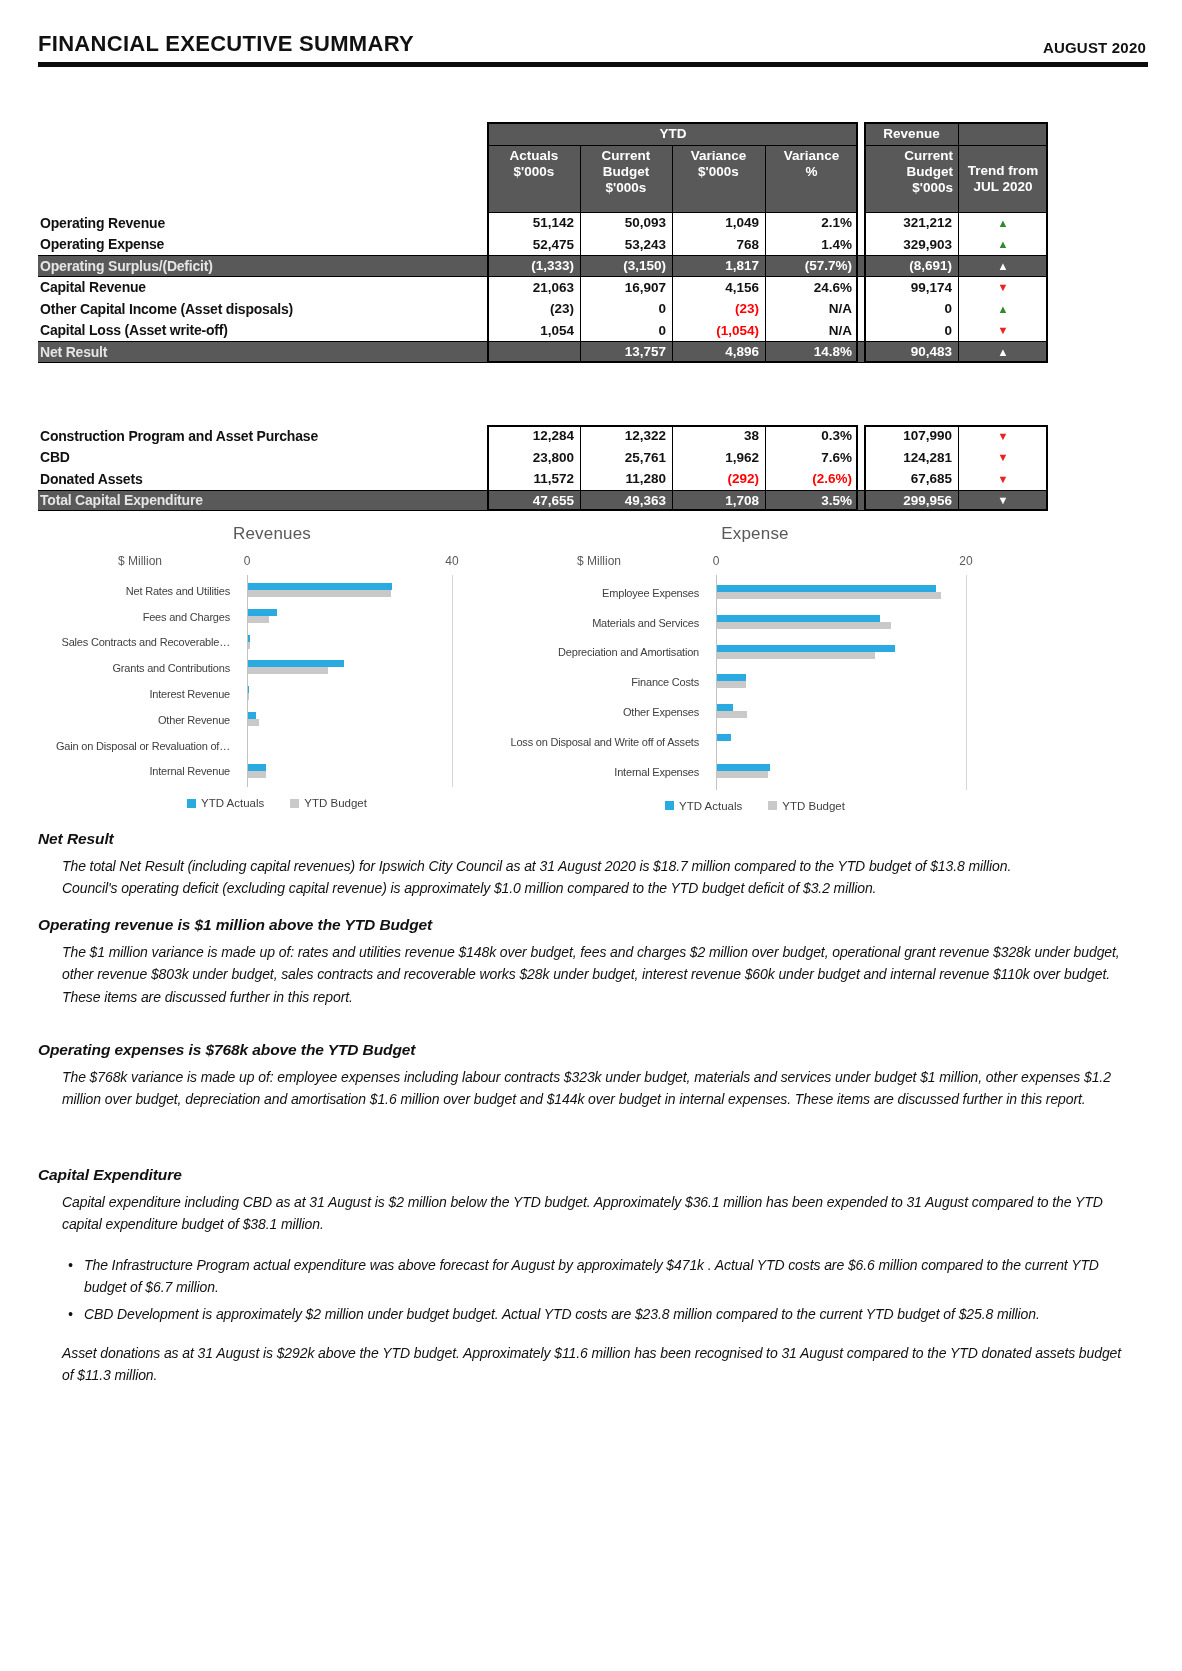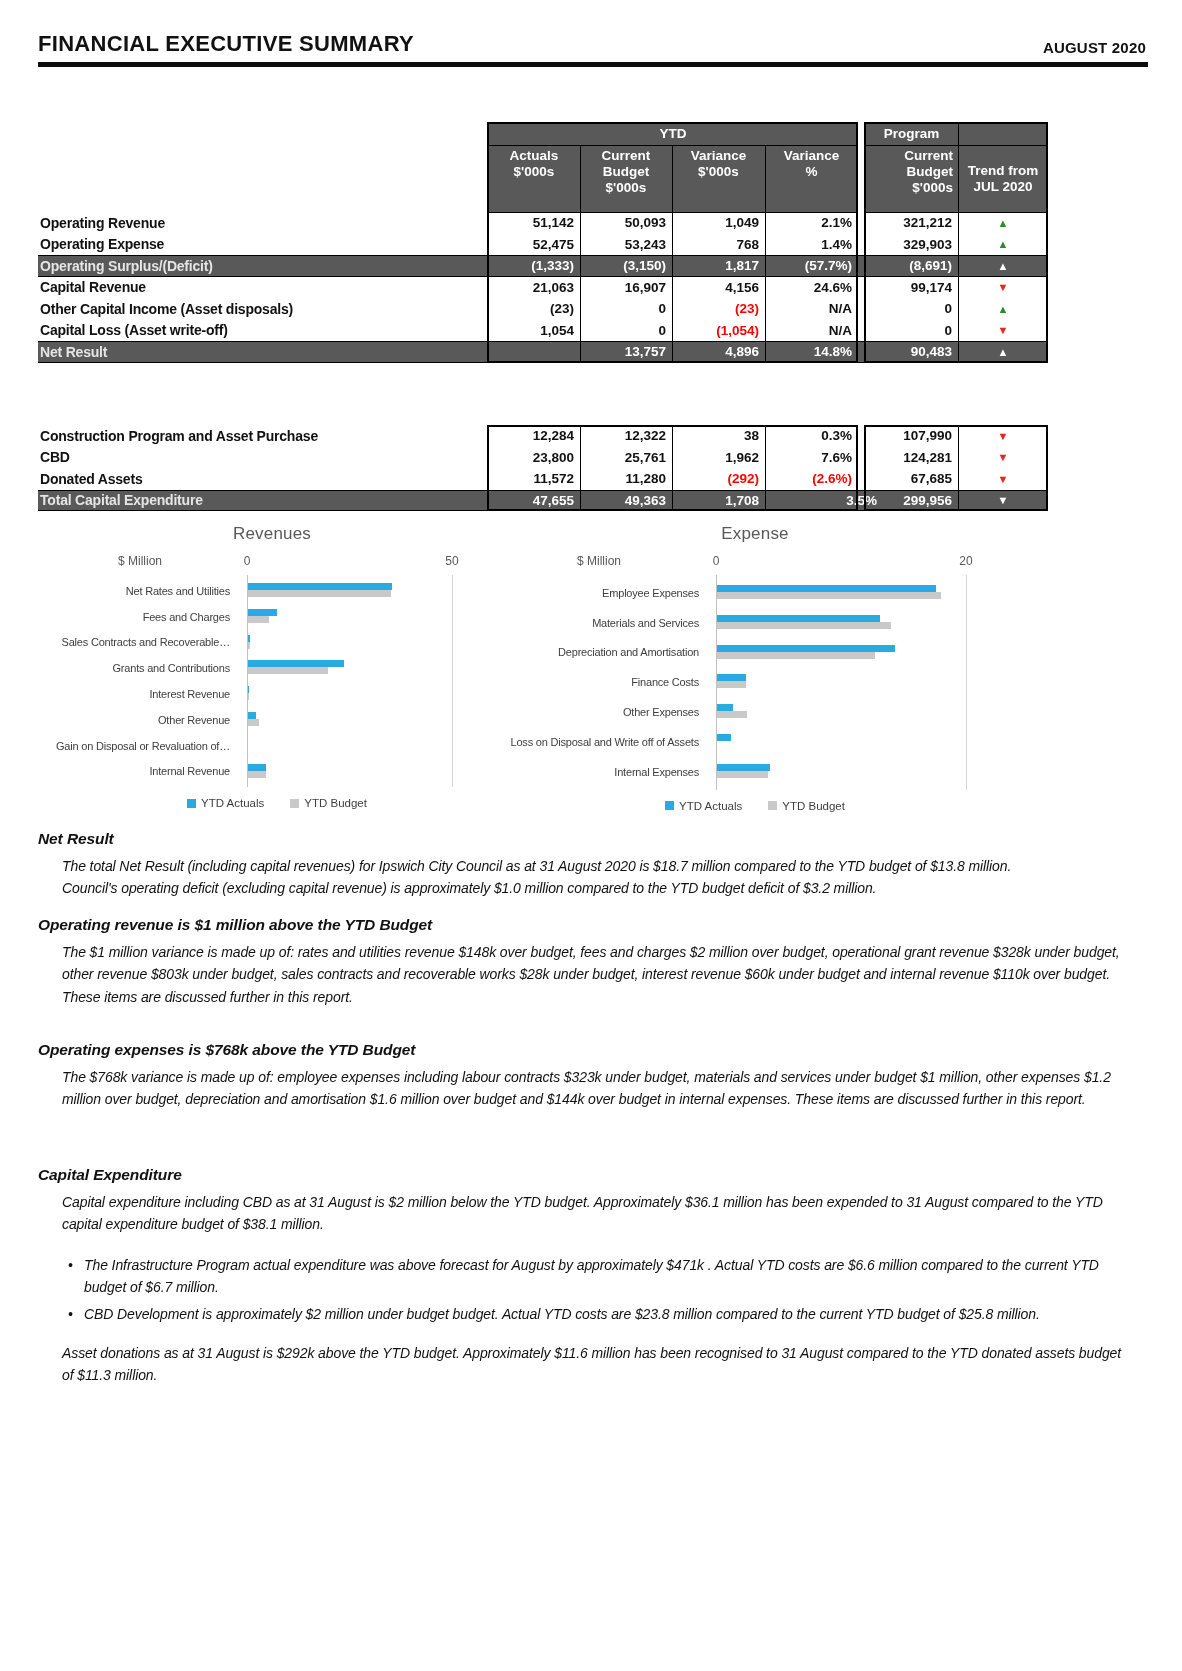--- a/index.html
+++ b/index.html
@@ -70,21 +70,21 @@
 
 <div class="page">
 
   <div class="hdr-title">FINANCIAL EXECUTIVE SUMMARY</div>
   <div class="hdr-period">AUGUST 2020</div>
   <div class="hdr-rule"></div>
 
   <div class="fin-table" id="summary-table">
 
     <div class="hcell hc-group" style="left:450px;top:0;width:370px;">YTD</div>
-    <div class="hcell hc-group" style="left:827px;top:0;width:93px;">Program</div>
+    <div class="hcell hc-group" style="left:827px;top:0;width:93px;">Revenue</div>
     <div class="hcell hc-group" style="left:920px;top:0;width:90px;"></div>
 
     <div class="hcell" style="left:450px;top:23px;width:92px;height:67px;">
       <span>Actuals</span>
         <span>$'000s</span>
     </div>
     <div class="hcell" style="left:542px;top:23px;width:92px;height:67px;">
       <span>Current Budget</span>
         <span>$'000s</span>
     </div>
@@ -208,40 +208,40 @@
           <div class="tnum red" style="left: 634px; width: 93px; text-align: center;">(292)</div>
           <div class="tnum red" style="left: 727px; width: 93px;">(2.6%)</div>
           <div class="tnum" style="left: 827px; width: 93px;">67,685</div>
           <div class="ttrend tr" style="left: 920px; width: 90px;">▼</div>
         </div>
         <div class="trow dark" style="top: 64.5px;">
           <div class="tlbl">Total Capital Expenditure</div>
           <div class="tnum" style="left: 450px; width: 92px;">47,655</div>
           <div class="tnum" style="left: 542px; width: 92px;">49,363</div>
           <div class="tnum" style="left: 634px; width: 93px;">1,708</div>
-          <div class="tnum" style="left: 752px; width: 93px;">3.5%</div>
+          <div class="tnum" style="left: 727px; width: 93px;">3.5%</div>
           <div class="tnum" style="left: 827px; width: 93px;">299,956</div>
           <div class="ttrend tw" style="left: 920px; width: 90px;">▼</div>
         </div>
       </div>
     <div id="capital-overlays">
         <div class="vline" style="left: 542px; top: 0px; height: 86px;"></div>
         <div class="vline" style="left: 634px; top: 0px; height: 86px;"></div>
         <div class="vline" style="left: 727px; top: 0px; height: 86px;"></div>
         <div class="vline" style="left: 920px; top: 0px; height: 86px;"></div>
         <div class="box" style="left: 449px; top: 0px; width: 371px; height: 86px;"></div>
         <div class="box" style="left: 826px; top: 0px; width: 184px; height: 86px;"></div>
       </div>
   </div>
 
   <div class="chart" id="chart-revenues">
       <div class="ch-title" style="left: 94px; width: 280px;">Revenues</div>
       <div class="ch-axis-label" style="left: 80px;">$ Million</div>
       <div class="ch-tick" style="left: 189px;">0</div>
-      <div class="ch-tick" style="left: 394px;">50</div>
+      <div class="ch-tick" style="left: 394px;">40</div>
       <div class="ch-axis" style="left: 209px; top: 57px; height: 212.4px;"></div>
       <div class="ch-grid" style="left: 414px; top: 57px; height: 212.4px;"></div>
       <div class="ch-cat" style="top: 60px; width: 201px; height: 25.8px; padding-right: 9px; box-sizing: border-box;">Net Rates and Utilities</div>
       <div class="ch-bar" style="left: 210px; top: 64.9px; width: 143.5px; background: rgb(41, 171, 226);"></div>
       <div class="ch-bar" style="left: 210px; top: 71.9px; width: 142.68px; background: rgb(201, 201, 201);"></div>
       <div class="ch-cat" style="top: 85.8px; width: 201px; height: 25.8px; padding-right: 9px; box-sizing: border-box;">Fees and Charges</div>
       <div class="ch-bar" style="left: 210px; top: 90.7px; width: 28.7px; background: rgb(41, 171, 226);"></div>
       <div class="ch-bar" style="left: 210px; top: 97.7px; width: 20.5px; background: rgb(201, 201, 201);"></div>
       <div class="ch-cat" style="top: 111.6px; width: 201px; height: 25.8px; padding-right: 9px; box-sizing: border-box;">Sales Contracts and Recoverable…</div>
       <div class="ch-bar" style="left: 210px; top: 116.5px; width: 1.64px; background: rgb(41, 171, 226);"></div>

